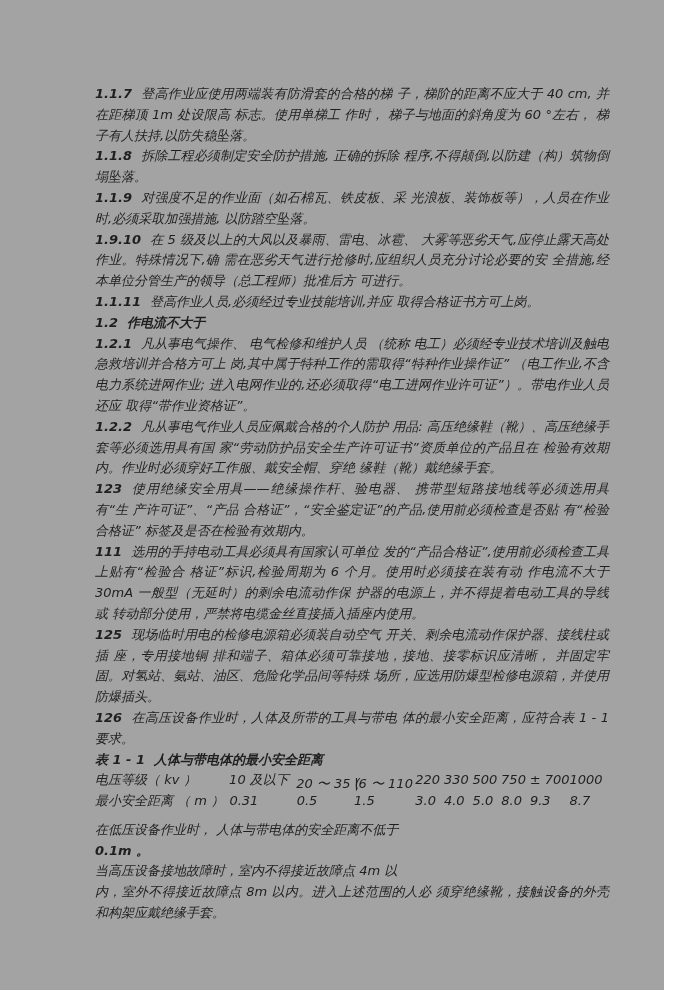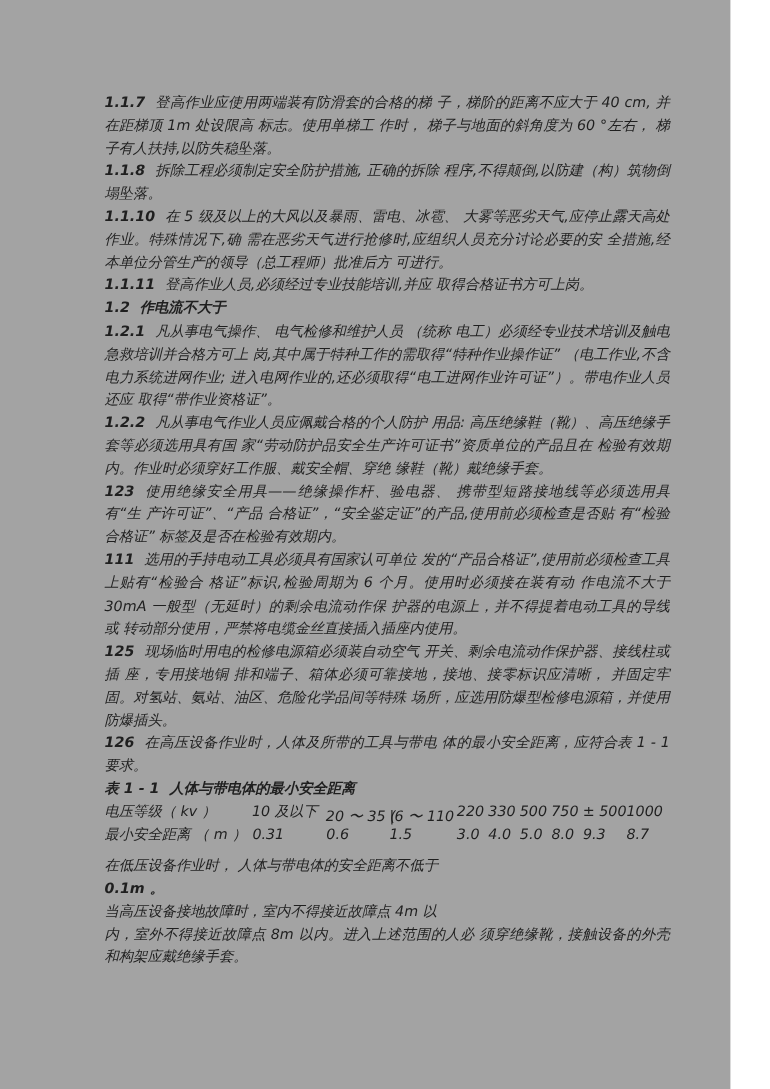--- a/index.html
+++ b/index.html
@@ -42,22 +42,23 @@
 </head>
 <body>
 
 <div class="page">
   <div class="content">
 
     <p class="para"><span class="label">1.1.7</span><span class="ptext">登高作业应使用两端装有防滑套的合格的梯 子，梯阶的距离不应大于 40 cm, 并在距梯顶 1m 处设限高 标志。使用单梯工 作时， 梯子与地面的斜角度为 60 °左右， 梯子有人扶持,以防失稳坠落。</span></p>
 
     <p class="para"><span class="label">1.1.8</span><span class="ptext">拆除工程必须制定安全防护措施, 正确的拆除 程序,不得颠倒,以防建（构）筑物倒塌坠落。</span></p>
 
+    <p class="para"><span class="label">1.1.9</span><span class="ptext">对强度不足的作业面（如石棉瓦、铁皮板、采 光浪板、装饰板等），人员在作业时,必须采取加强措施, 以防踏空坠落。</span></p>
 
-    <p class="para"><span class="label">1.1.10</span><span class="ptext">在 5 级及以上的大风以及暴雨、雷电、冰雹、 大雾等恶劣天气,应停止露天高处作业。特殊情况下,确 需在恶劣天气进行抢修时,应组织人员充分讨论必要的安 全措施,经本单位分管生产的领导（总工程师）批准后方 可进行。</span></p>
+    <p class="para"><span class="label">1.9.10</span><span class="ptext">在 5 级及以上的大风以及暴雨、雷电、冰雹、 大雾等恶劣天气,应停止露天高处作业。特殊情况下,确 需在恶劣天气进行抢修时,应组织人员充分讨论必要的安 全措施,经本单位分管生产的领导（总工程师）批准后方 可进行。</span></p>
 
     <p class="para"><span class="label">1.1.11</span><span class="ptext">登高作业人员,必须经过专业技能培训,并应 取得合格证书方可上岗。</span></p>
 
     <p class="para heading"><span class="label">1.2</span><span class="ptext">作电流不大于</span></p>
 
     <p class="para"><span class="label">1.2.1</span><span class="ptext">凡从事电气操作、 电气检修和维护人员 （统称 电工）必须经专业技术培训及触电急救培训并合格方可上 岗,其中属于特种工作的需取得“特种作业操作证” （电工作业,不含电力系统进网作业; 进入电网作业的,还必须取得“电工进网作业许可证”）。带电作业人员还应 取得“带作业资格证”。</span></p>
 
     <p class="para"><span class="label">1.2.2</span><span class="ptext">凡从事电气作业人员应佩戴合格的个人防护 用品: 高压绝缘鞋（靴）、高压绝缘手套等必须选用具有国 家“劳动防护品安全生产许可证书”资质单位的产品且在 检验有效期内。作业时必须穿好工作服、戴安全帽、穿绝 缘鞋（靴）戴绝缘手套。</span></p>
 
     <p class="para"><span class="label">123</span><span class="ptext">使用绝缘安全用具——绝缘操作杆、验电器、 携带型短路接地线等必须选用具有“生 产许可证”、“产品 合格证”，“安全鉴定证”的产品,使用前必须检查是否贴 有“检验合格证” 标签及是否在检验有效期内。</span></p>
@@ -72,28 +73,28 @@
 
     <div class="trow">
       <span class="tcell c0">电压等级（ kv ）</span>
       <span class="tcell c1">10 及以下</span>
       <span class="tcell c2 drop">20 〜 35 (</span>
       <span class="tcell c3 drop">|6 〜 110</span>
       <span class="tcell c4">220</span>
       <span class="tcell c5">330</span>
       <span class="tcell c6">500</span>
       <span class="tcell c7">750</span>
-      <span class="tcell c8">± 500</span>
+      <span class="tcell c8">± 700</span>
       <span class="tcell c9">1000</span>
     </div>
 
     <div class="trow">
       <span class="tcell c0">最小安全距离 （ m ）</span>
       <span class="tcell c1">0.31</span>
-      <span class="tcell c2">0.6</span>
+      <span class="tcell c2">0.5</span>
       <span class="tcell c3">1.5</span>
       <span class="tcell c4">3.0</span>
       <span class="tcell c5">4.0</span>
       <span class="tcell c6">5.0</span>
       <span class="tcell c7">8.0</span>
       <span class="tcell c8">9.3</span>
       <span class="tcell c9">8.7</span>
     </div>
 
     <p class="para mt8"><span class="label"></span><span class="ptext">在低压设备作业时， 人体与带电体的安全距离不低于</span></p>

